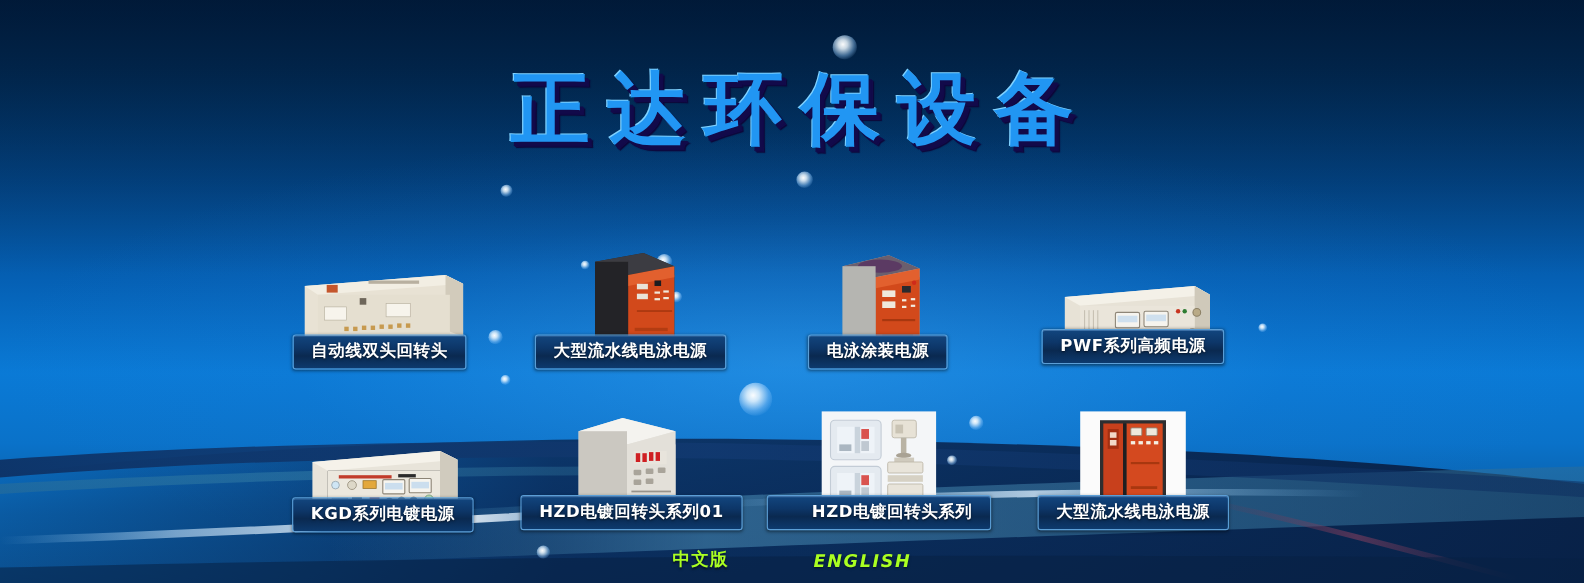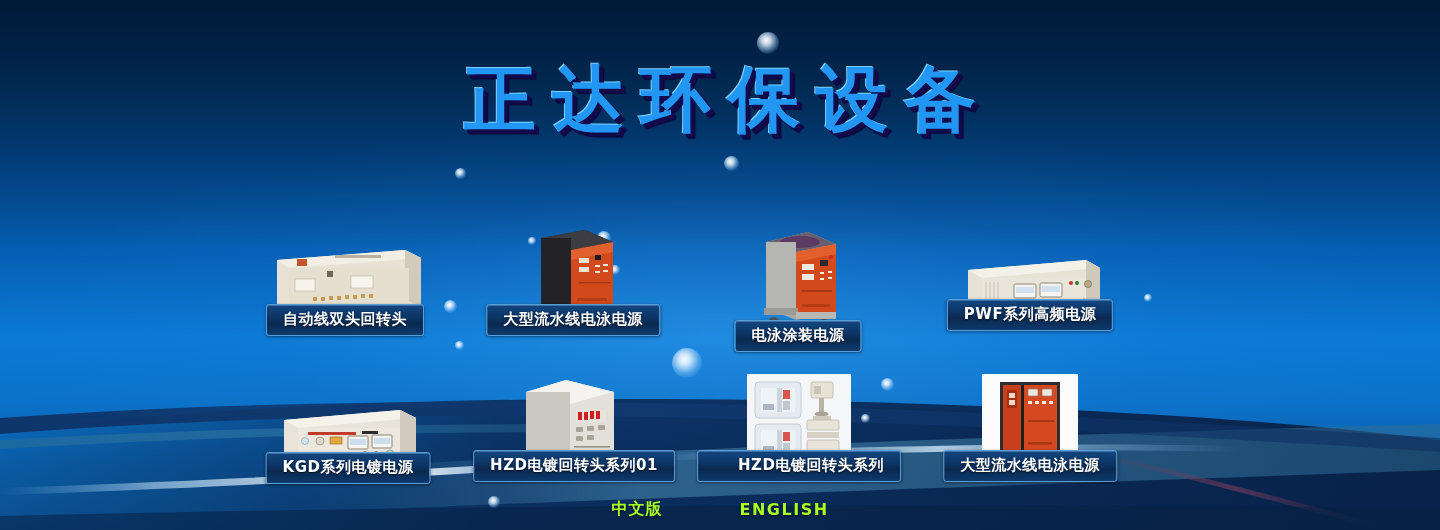--- a/index.html
+++ b/index.html
@@ -114,21 +114,21 @@
   .langbar a {
     display:inline-block;
     color:#aaff22;
     font-size:16px;
     font-weight:bold;
     text-decoration:none;
     text-shadow:0 1px 2px rgba(0,0,0,0.55);
     vertical-align:middle;
   }
   .lang-cn { margin-right:72px; letter-spacing:1px; }
-  .lang-en { letter-spacing:1.5px; font-size:17px; }
+  .lang-en { letter-spacing:1.5px; font-size:17px;font-style:italic; }
 </style>
 </head>
 <body>
 
 <div id="stage">
 
   <div class="bg-topshade"></div>
   <div class="bg-glow"></div>
 
   <svg class="waves" viewBox="0 0 1440 530" preserveAspectRatio="none">
@@ -289,21 +289,21 @@
         </g>
         <circle cx="79" cy="35" r="2" fill="#cf2a1a"></circle>
         <rect x="50" y="68" width="30" height="2" fill="#a8370f"></rect>
         <rect x="50" y="82" width="28" height="3" fill="#b33c12"></rect>
         <rect x="12" y="86" width="34" height="7" fill="#9a9a96"></rect>
         <rect x="44" y="90" width="40" height="7" fill="#b8b8b4"></rect>
         <ellipse cx="22" cy="98" rx="5" ry="3" fill="#55555c"></ellipse>
         <ellipse cx="72" cy="100" rx="5" ry="3" fill="#55555c"></ellipse>
       </g>
     </svg>
-    <div class="label" style="top:128px;">电泳涂装电源</div>
+    <div class="label" style="top:112px;">电泳涂装电源</div>
   </div>
 
   <div class="product" style="left:268px; top:352px; width:160px; height:128px;">
     <svg class="prod-img" width="152" height="80" viewBox="0 0 152 80">
       <g>
         <polygon points="12,20 128,10 144,18 144,64 26,74 12,66" fill="#e8e4da"></polygon>
         <polygon points="12,20 128,10 144,18 26,28" fill="#f5f2ea"></polygon>
         <polygon points="128,10 144,18 144,64 128,58" fill="#d0cbbe"></polygon>
         <rect x="26" y="28" width="102" height="44" fill="#ecе8de"></rect>
         <rect x="26" y="28" width="102" height="44" fill="#ece8de"></rect>

